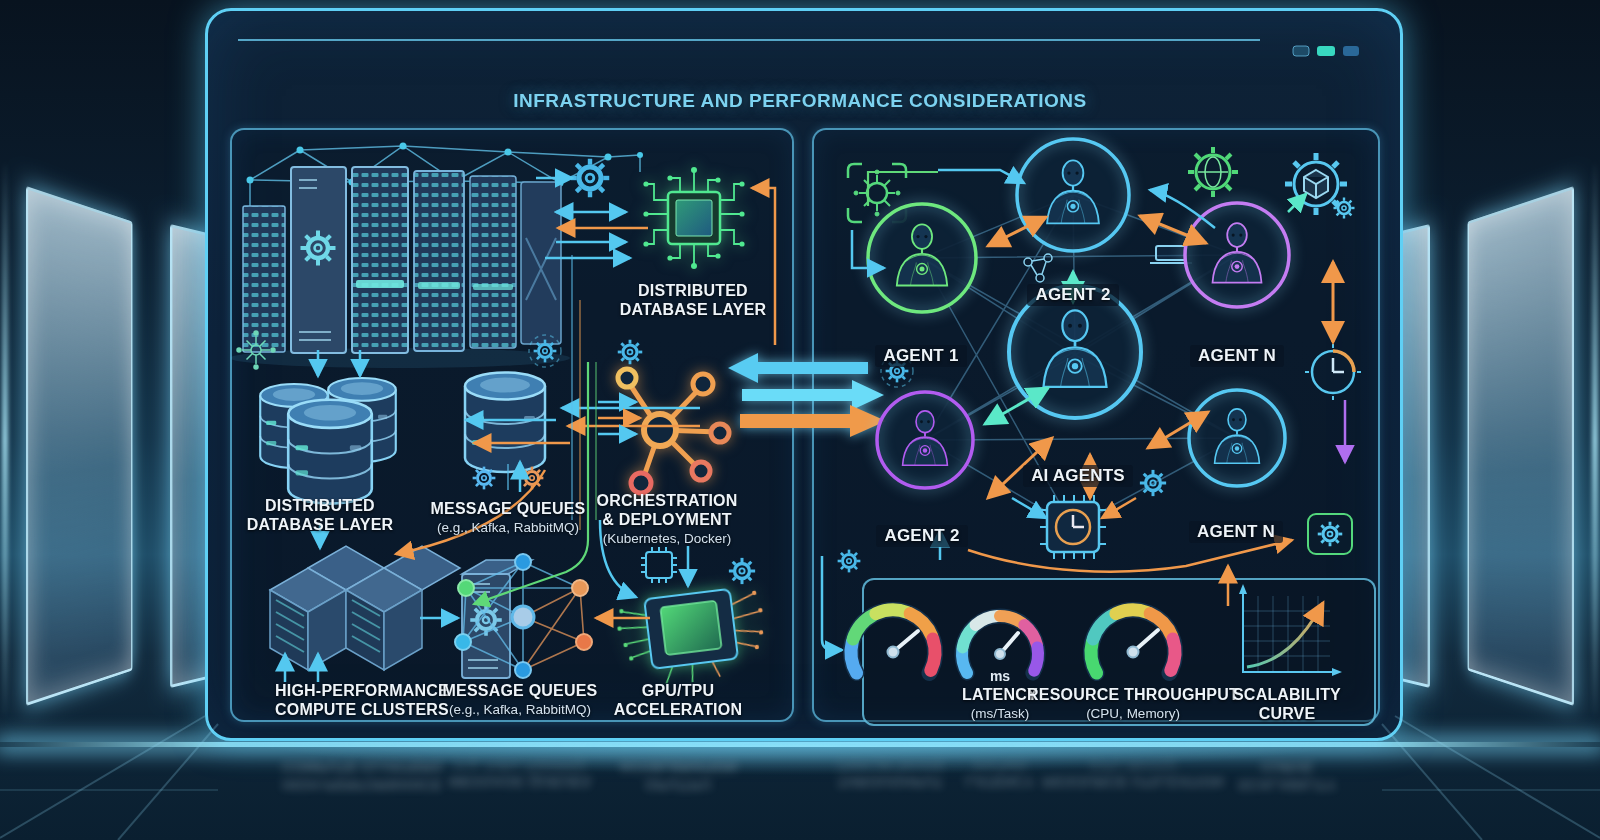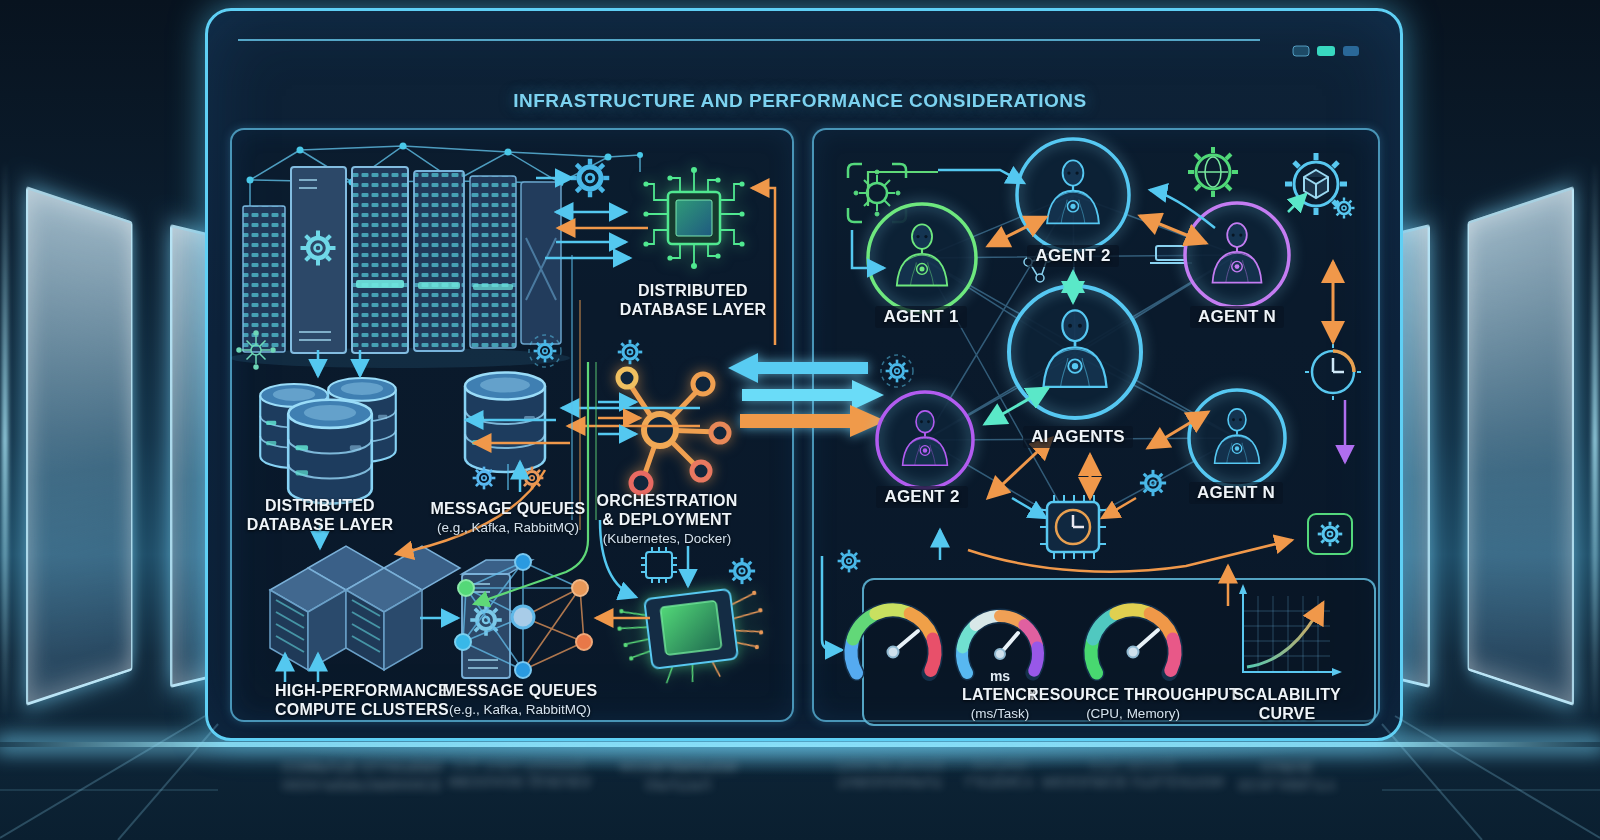--- a/index.html
+++ b/index.html
@@ -22,21 +22,21 @@
     box-shadow:0 0 10px rgba(70,170,220,.3),inset 0 0 26px rgba(40,110,170,.12);}
   .perfbox{position:absolute;left:862px;top:578px;width:510px;height:144px;border:2px solid rgba(105,200,235,.8);
     border-radius:12px;background:rgba(8,20,34,.5);}
   .t1{position:absolute;left:800px;top:38px;transform:translateX(-50%);font-size:47px;font-weight:bold;color:#f4f8fb;
     letter-spacing:1px;white-space:nowrap;text-shadow:0 2px 8px rgba(0,0,0,.65),0 0 18px rgba(140,220,250,.35);}
   .t2{position:absolute;left:800px;top:90px;transform:translateX(-50%);font-size:19px;font-weight:bold;color:#7cd2f0;
     letter-spacing:.5px;white-space:nowrap;text-shadow:0 1px 6px rgba(0,0,0,.55),0 0 14px rgba(90,200,245,.5);}
   .lbl{position:absolute;transform:translateX(-50%);text-align:center;line-height:1.18;z-index:6;}
   .lbl .main{font-weight:bold;font-size:16px;color:#eef4f9;letter-spacing:.2px;text-shadow:0 1px 3px rgba(0,0,0,.85);}
   .lbl .sub{font-size:13.5px;color:#d4e2ee;margin-top:1px;text-shadow:0 1px 3px rgba(0,0,0,.85);}
-  .lbl .ag{background:rgba(8,20,34,.72);padding:1px 8px;border-radius:3px;display:inline-block;font-size:17px;}
+  .lbl .ag{background:rgba(8,20,34,.72);padding:1px 8px;border-radius:3px;display:inline-block;font-size:17px;margin-top:39px;}
   .ptitle{position:absolute;left:1073px;top:569px;transform:translateX(-50%);font-size:17px;font-weight:bold;color:#a6d8f2;
     background:#0b1c2e;padding:0 14px;letter-spacing:1.5px;white-space:nowrap;z-index:7;}
   .diagram{position:absolute;left:0;top:0;z-index:5;pointer-events:none;}
   .fatglow{filter:drop-shadow(0 0 6px rgba(120,215,250,.7));}
   .oglow{filter:drop-shadow(0 0 7px rgba(240,160,80,.55));}
   .gglow{filter:drop-shadow(0 0 7px rgba(90,230,150,.55));}
   .ringglow{filter:drop-shadow(0 0 7px rgba(140,225,255,.6));}
   .refl{position:absolute;transform:translateX(-50%) scaleY(-1);filter:blur(4px);opacity:.3;text-align:center;line-height:1.2;z-index:3;}
   .refl .main{font-weight:bold;font-size:15px;color:#cfe2ec;}
   .refl .sub{font-size:12.5px;color:#b8ccd8;}
@@ -550,20 +550,23 @@
     <div class="main">HIGH-PERFORMANCE COMPUTE CLUSTERS</div>
   </div>
   <div class="lbl" style="left:667px;top:492px;width:155px">
     <div class="main">ORCHESTRATION &amp; DEPLOYMENT</div>
     <div class="sub">(Kubernetes, Docker)</div>
   </div>
   <div class="lbl" style="left:520px;top:682px;width:215px">
     <div class="main">MESSAGE QUEUES</div>
     <div class="sub">(e.g., Kafka, RabbitMQ)</div>
   </div>
+  <div class="lbl" style="left:678px;top:682px;width:165px">
+    <div class="main">GPU/TPU ACCELERATION</div>
+  </div>
 
   <div class="lbl" style="left:921px;top:306px;width:120px">
     <span class="main ag">AGENT 1</span>
   </div>
   <div class="lbl" style="left:1073px;top:245px;width:120px">
     <span class="main ag">AGENT 2</span>
   </div>
   <div class="lbl" style="left:1237px;top:306px;width:120px">
     <span class="main ag">AGENT N</span>
   </div>

